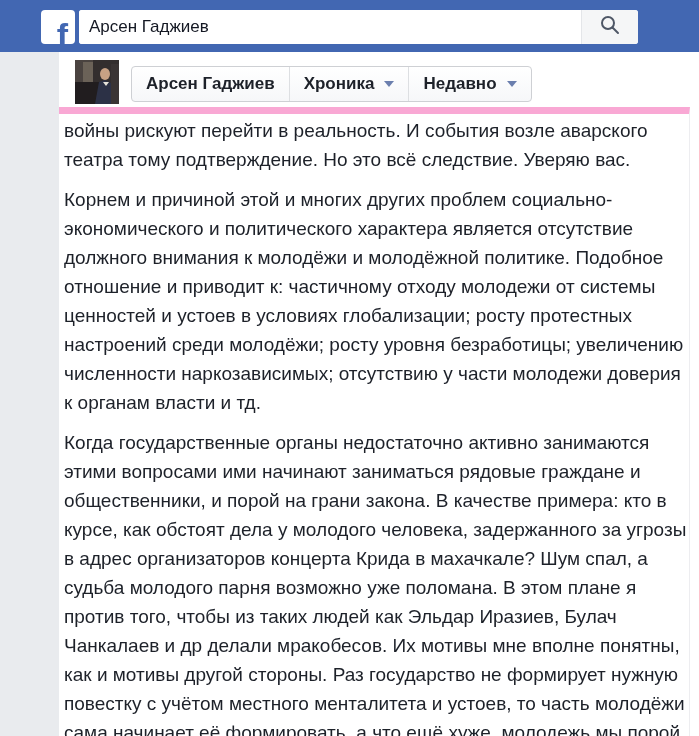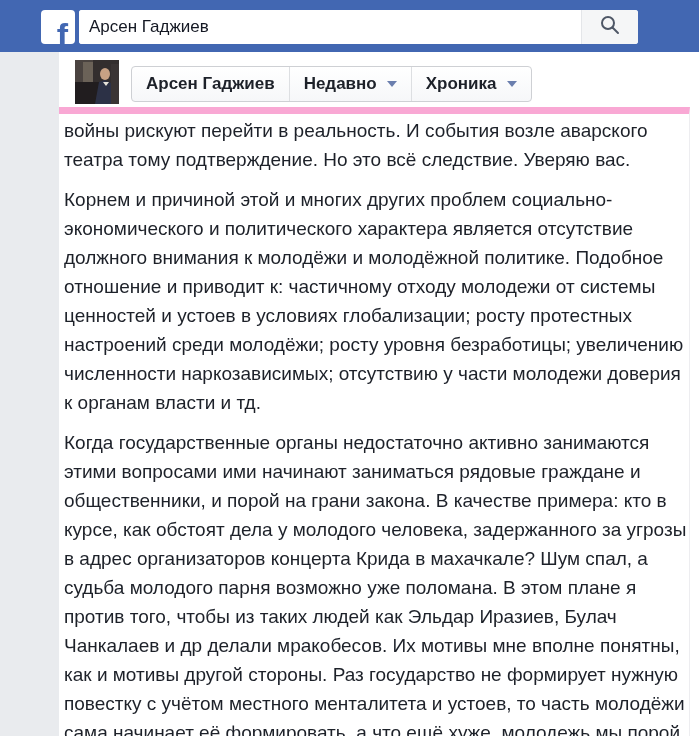--- a/index.html
+++ b/index.html
@@ -141,25 +141,25 @@
       <path d="M20 44 L24 22 L30 20 L38 24 L40 44 Z" fill="#2c3146"></path>
       <path d="M28 22 L31 26 L34 22 Z" fill="#e8e4da"></path>
       <rect x="36" y="4" width="8" height="40" fill="#3a3434"></rect>
     </svg>
   </div>
   <div class="btn-group">
     <div class="seg">
       <span>Арсен Гаджиев</span>
     </div>
     <div class="seg">
-      <span>Недавно</span>
+      <span>Хроника</span>
       <span class="caret"></span>
     </div>
     <div class="seg">
-      <span>Хроника</span>
+      <span>Недавно</span>
       <span class="caret"></span>
     </div>
   </div>
 </div>
 
 <div class="content">
   <p>войны рискуют перейти в реальность. И события возле аварского театра тому подтверждение. Но это всё следствие. Уверяю вас.</p>
   <p>Корнем и причиной этой и многих других проблем социально-экономического и политического характера является отсутствие должного внимания к молодёжи и молодёжной политике. Подобное отношение и приводит к: частичному отходу молодежи от системы ценностей и устоев в условиях глобализации; росту протестных настроений среди молодёжи; росту уровня безработицы; увеличению численности наркозависимых; отсутствию у части молодежи доверия к органам власти и тд.</p>
   <p>Когда государственные органы недостаточно активно занимаются этими вопросами ими начинают заниматься рядовые граждане и общественники, и порой на грани закона. В качестве примера: кто в курсе, как обстоят дела у молодого человека, задержанного за угрозы в адрес организаторов концерта Крида в махачкале? Шум спал, а судьба молодого парня возможно уже поломана. В этом плане я против того, чтобы из таких людей как Эльдар Иразиев, Булач Чанкалаев и др делали мракобесов. Их мотивы мне вполне понятны, как и мотивы другой стороны. Раз государство не формирует нужную повестку с учётом местного менталитета и устоев, то часть молодёжи сама начинает её формировать, а что ещё хуже, молодежь мы порой обнаруживаем, с одной стороны во всяких сектах и течениях, а с другой в образах аниме, готов и эмо. Сегодня аниме - завтра возможно ЛГБТ. Я не утрирую, изучите эволюцию этих сообществ в той же Японии. Это неприемлемо для нас. Я могу быть не совсем согласен и с теми и с другими, но это не мешает нам дружить и</p>
 </div>

